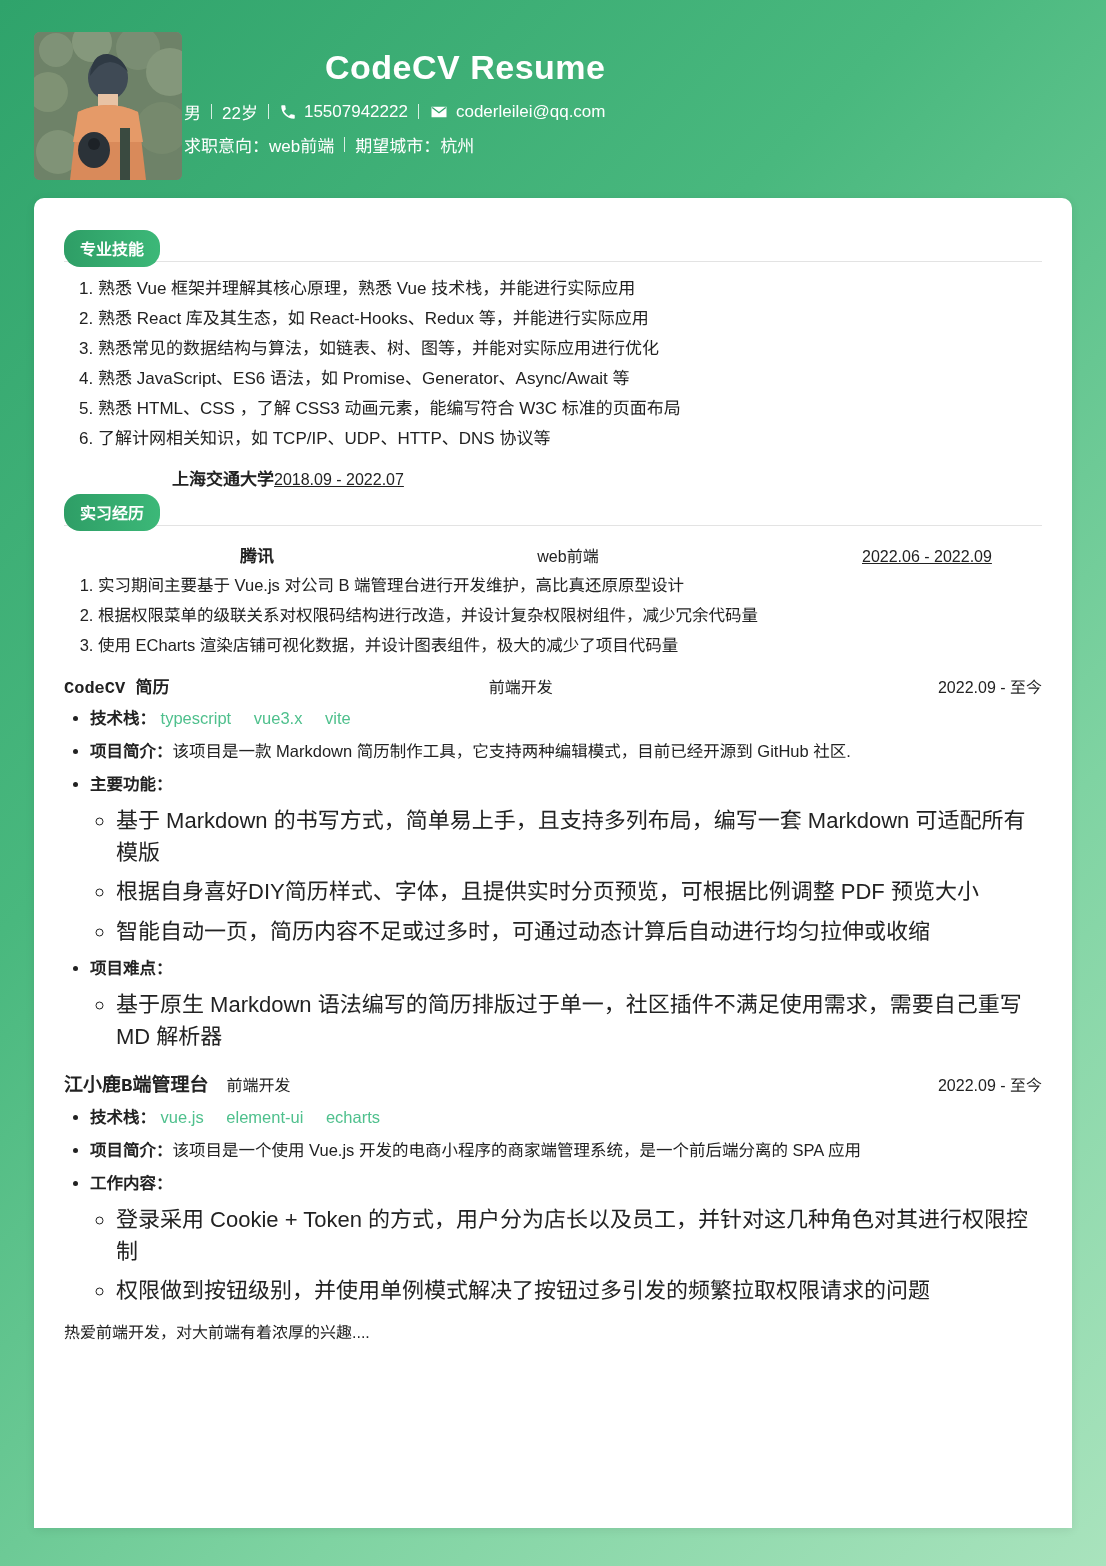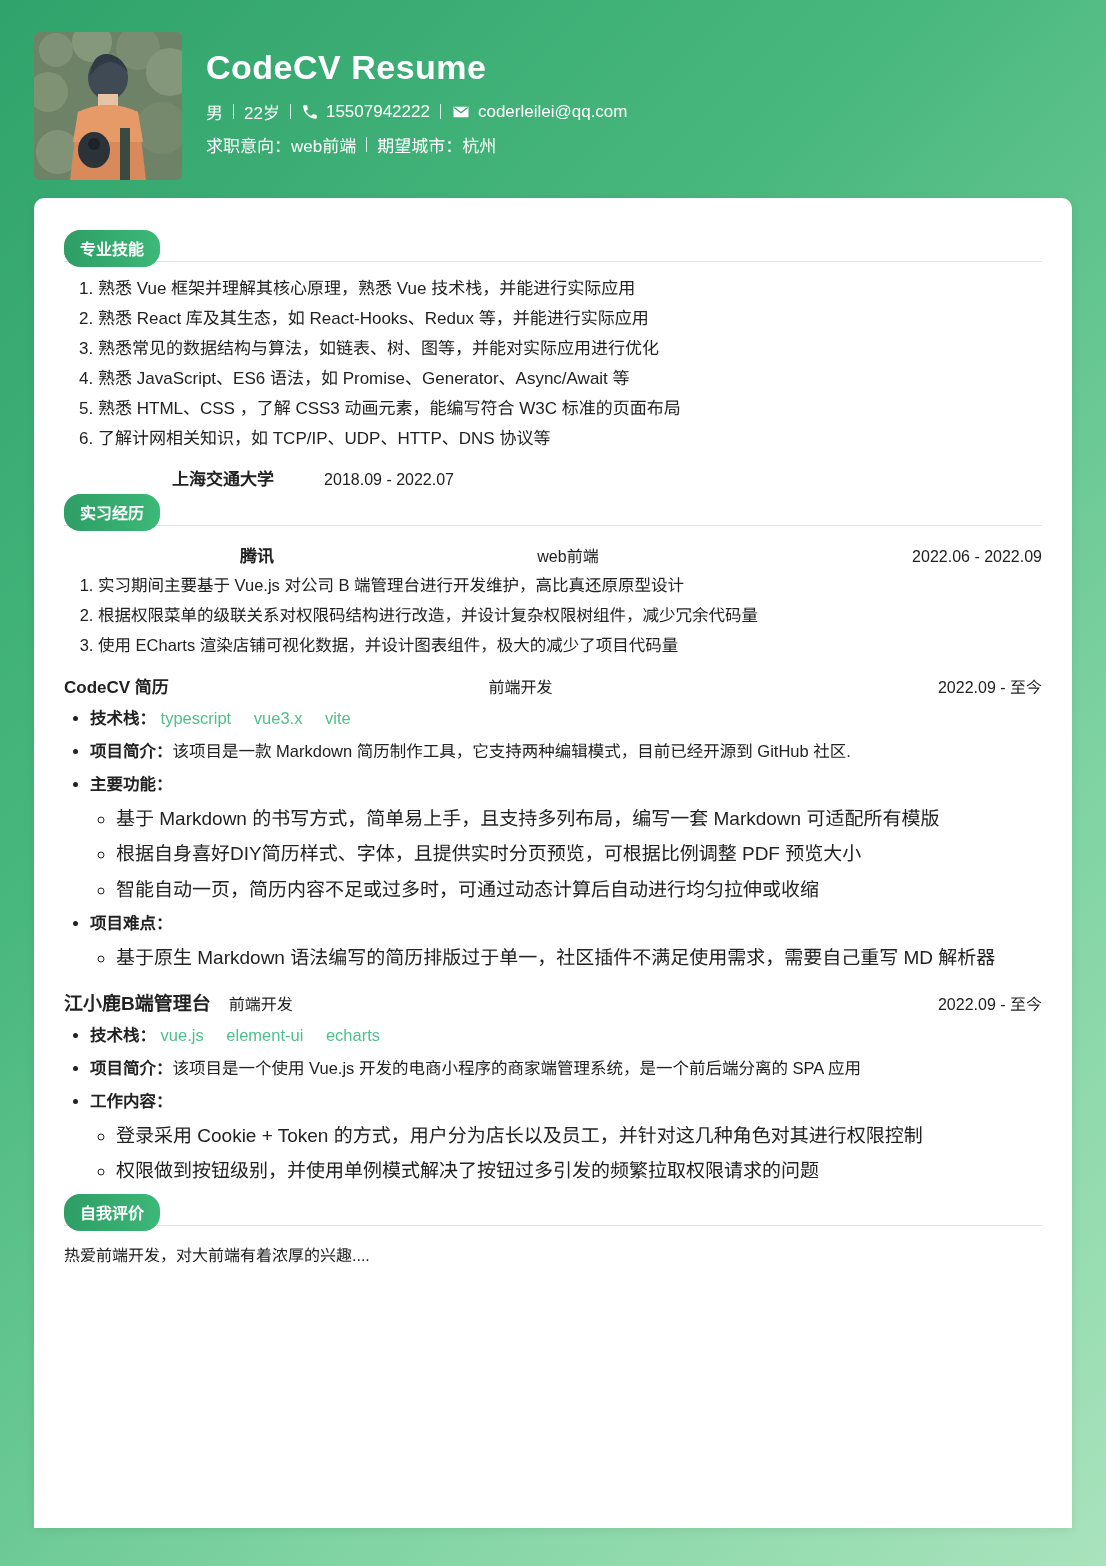--- a/index.html
+++ b/index.html
@@ -17,22 +17,22 @@
   .page {
     width: 1106px;
     box-sizing: border-box;
     padding: 28px 34px 0 34px;
   }
 
   
   .header {
     display: flex;
     align-items: flex-start;
-    gap: 22px;
     padding: 4px 0 18px 0;
+    text-align: right;
   }
   .avatar {
     width: 148px;
     height: 148px;
     border-radius: 6px;
     flex: 0 0 auto;
     overflow: hidden;
     position: relative;
     background: #6f7f6a;
   }
@@ -127,40 +127,41 @@
     min-width: 210px;
     text-align: right;
   }
   .entry-role {
     flex: 1;
     text-align: center;
     font-size: 16px;
   }
   .entry-date {
     min-width: 180px;
-    text-align: right;
-    font-size: 16px;
+    font-size: 16px;
+    text-decoration: underline;
   }
 
   ol.duties {
     margin: 6px 0 10px 0;
     padding-left: 34px;
     font-size: 16.5px;
     line-height: 1.4;
   }
   ol.duties li { margin: 7px 0; }
 
   .proj-head {
     display: flex;
     align-items: baseline;
     margin: 16px 0 6px 0;
   }
   .proj-name {
     font-weight: bold;
     font-size: 17px;
+    font-family: Liberation Mono, monospace;
   }
   .proj-name.big { font-size: 19px; }
   .proj-role {
     flex: 1;
     text-align: center;
     font-size: 16px;
   }
   .proj-role.left {
     flex: 1;
     text-align: left;
@@ -177,21 +178,21 @@
     padding-left: 26px;
     font-size: 16.5px;
     line-height: 1.45;
     list-style: disc;
   }
   ul.proj-list > li { margin: 9px 0; }
   ul.sub-list {
     margin: 4px 0 2px 0;
     padding-left: 26px;
     list-style: circle;
-    font-size: 19px;
+    font-size: 22px;
   }
   ul.sub-list > li { margin: 8px 0; }
 
   .lbl { font-weight: bold; }
   .stack {
     color: #4fc08d;
     margin-right: 18px;
   }
   .stack-wrap { display: inline; }
 
@@ -357,20 +358,16 @@
       </li>
       <li>
         <span class="lbl">工作内容：</span>
         <ul class="sub-list">
           <li>登录采用 Cookie + Token 的方式，用户分为店长以及员工，并针对这几种角色对其进行权限控制</li>
           <li>权限做到按钮级别，并使用单例模式解决了按钮过多引发的频繁拉取权限请求的问题</li>
         </ul>
       </li>
     </ul>
 
-    <div class="section-tag-row">
-      <span class="section-tag">自我评价</span>
-      <span class="tag-underline"></span>
-    </div>
     <p class="self-eval">热爱前端开发，对大前端有着浓厚的兴趣....</p>
 
   </div>
 </div>
 
 </body></html>

